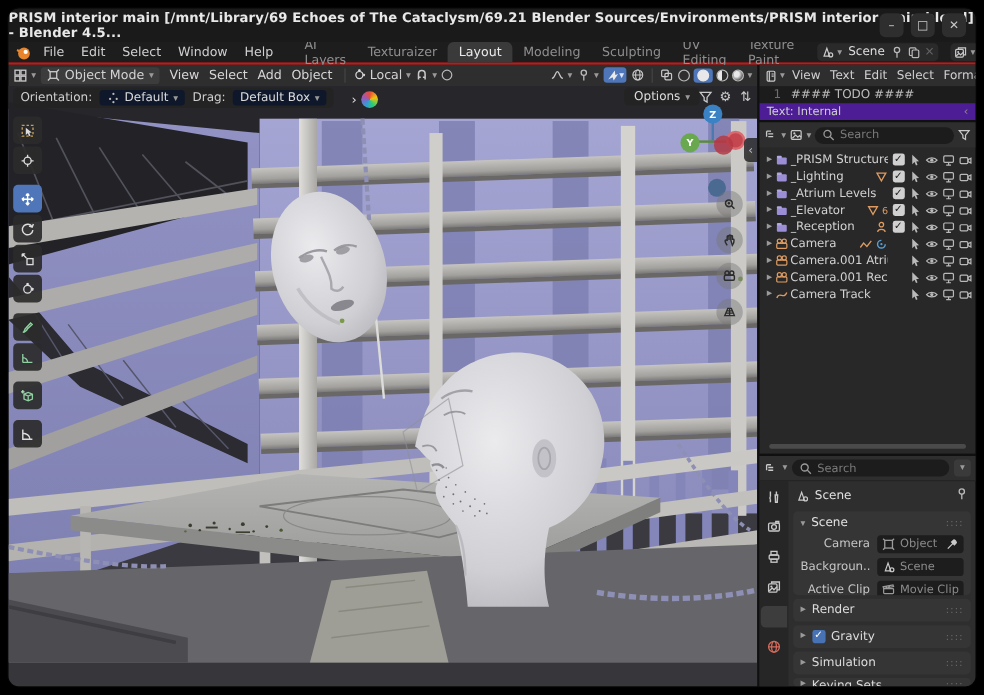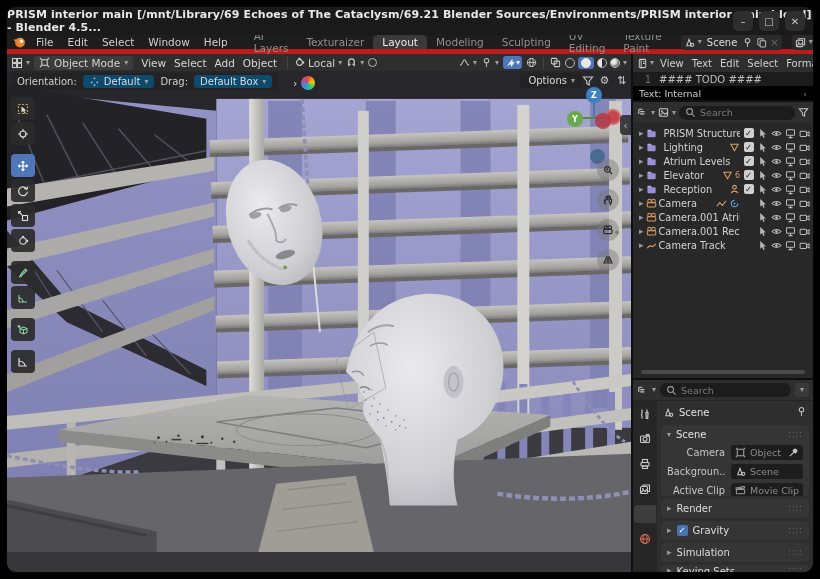--- a/index.html
+++ b/index.html
@@ -7,21 +7,21 @@
   .screen{position:relative;width:820px;height:579px;background:#000;overflow:hidden;}
   .window{position:absolute;left:6px;top:6px;width:808px;height:567px;background:#161616;border-radius:10px;overflow:hidden;display:flex;flex-direction:column;border:1px solid #050505;}
 
   
   .titlebar{height:28px;background:#1a1a1a;display:flex;align-items:center;justify-content:center;position:relative;flex:0 0 auto;}
   .titlebar .title{color:#e8e8e8;font-size:11px;font-weight:bold;letter-spacing:.1px;}
   .winbtns{position:absolute;right:8px;top:4px;display:flex;gap:6px;}
   .winbtn{width:20px;height:20px;border-radius:5px;background:#2e2e2e;color:#c9c9c9;font-size:10px;display:flex;align-items:center;justify-content:center;}
 
   
-  .topbar{height:19px;background:#1d1d1d;display:flex;align-items:center;padding:0 6px;gap:2px;flex:0 0 auto;border-bottom:5px solid #b91c1c;}
+  .topbar{height:19px;background:#1d1d1d;display:flex;align-items:center;padding:0 6px;gap:2px;flex:0 0 auto;border-bottom:2px solid #b91c1c;}
   .menu-item{color:#cfcfcf;font-size:10.5px;padding:1px 7px;border-radius:3px;}
   .ws-tabs{display:flex;align-items:center;margin-left:8px;height:100%;justify-content:space-between;}
   .ws-tab{color:#8f8f8f;font-size:10.5px;padding:2px 9px;height:100%;display:flex;align-items:center;}
   .ws-tab.active{background:#3a3a3a;color:#eaeaea;border-radius:5px 5px 0 0;}
   .idblock{display:flex;align-items:center;background:#2a2a2a;border-radius:4px;height:15px;padding:0 3px;gap:3px;margin-left:8px;}
   .idblock .val{color:#dedede;font-size:10px;padding:0 2px;}
   .dim{opacity:.4;}
   .chev{color:#9a9a9a;font-size:8px;line-height:1;}
 
   
@@ -38,21 +38,21 @@
   .shade-dot{width:10px;height:10px;border-radius:50%;border:1.5px solid #b9b9b9;display:inline-block;}
   .shade-dot.solid{background:#e8e8e8;border-color:#e8e8e8;}
   .shade-wrap{display:flex;align-items:center;gap:3px;}
   .shade-active{background:#4f76b8;border-radius:3px;padding:1px 3px;display:flex;align-items:center;}
   .blue-tile{background:#4f76b8;border-radius:3px;padding:1px 2px;display:flex;align-items:center;}
 
   
   .vp3d{flex:1;position:relative;overflow:hidden;background:#36363b;}
   .vp3d svg.scene{position:absolute;inset:0;}
   .floatbar{position:absolute;top:2px;left:4px;display:flex;align-items:center;gap:6px;background:rgba(35,35,35,.75);border-radius:4px;padding:2px 6px;font-size:10px;color:#cfcfcf;}
-  .floatbar .field{background:#0c4a6e;border-radius:3px;padding:1px 6px;display:flex;align-items:center;gap:4px;color:#dcdcdc;}
+  .floatbar .field{background:#0f172a;border-radius:3px;padding:1px 6px;display:flex;align-items:center;gap:4px;color:#dcdcdc;}
   .options-pill{position:absolute;top:2px;right:48px;background:rgba(35,35,35,.75);border-radius:4px;padding:2px 8px;font-size:10px;color:#dcdcdc;display:flex;align-items:center;gap:4px;}
   .hdr-icons{position:absolute;top:2px;right:2px;display:flex;align-items:center;gap:2px;color:#c9c9c9;}
   .hdr-icons .ib{width:15px;height:15px;display:flex;align-items:center;justify-content:center;font-size:11px;}
   .mini-float{position:absolute;top:5px;left:286px;display:flex;align-items:center;gap:4px;}
   .rainbow{width:14px;height:14px;border-radius:50%;background:conic-gradient(#e74c3c,#f1c40f,#2ecc71,#3498db,#9b59b6,#e74c3c);}
   .mini-float .gt{color:#ddd;font-size:11px;}
 
   
   .toolbar{position:absolute;left:4px;top:26px;display:flex;flex-direction:column;gap:2px;}
   .tool-btn{width:24px;height:23px;background:rgba(43,43,43,.92);border-radius:4px;display:flex;align-items:center;justify-content:center;}
@@ -67,21 +67,21 @@
   .nav-btn{width:22px;height:22px;border-radius:50%;background:rgba(120,120,120,.45);display:flex;align-items:center;justify-content:center;}
   .collapse-tab{position:absolute;right:0;top:44px;width:11px;height:20px;background:rgba(40,40,40,.85);border-radius:4px 0 0 4px;color:#bbb;font-size:10px;display:flex;align-items:center;justify-content:center;}
 
   
   .texted{height:46px;background:#1e1e1e;display:flex;flex-direction:column;flex:0 0 auto;}
   .texted-header{height:18px;background:#2e2e2e;display:flex;align-items:center;gap:2px;padding:0 4px;font-size:10px;color:#cfcfcf;overflow:hidden;}
   .texted-menu{padding:0 4px;}
   .texted-code{flex:1;display:flex;align-items:center;font-family:"DejaVu Sans Mono",monospace;font-size:10px;background:#1c1c1c;}
   .lineno{color:#6f6f6f;width:18px;text-align:right;margin-right:8px;}
   .codetext{color:#bdbdbd;}
-  .texted-footer{height:14px;background:#000000;display:flex;align-items:center;padding:0 6px;font-size:9.5px;color:#cfcfcf;justify-content:space-between;}
+  .texted-footer{height:14px;background:#4c1d95;display:flex;align-items:center;padding:0 6px;font-size:9.5px;color:#cfcfcf;justify-content:space-between;}
 
   
   .outliner{flex:1;background:#282828;display:flex;flex-direction:column;min-height:0;position:relative;}
   .outliner-header{height:21px;background:#2e2e2e;display:flex;align-items:center;gap:3px;padding:0 4px;flex:0 0 auto;}
   .searchbox{flex:1;display:flex;align-items:center;gap:4px;background:#1c1c1c;border-radius:8px;height:14px;padding:0 6px;min-width:0;}
   .searchbox input{background:transparent;border:0;outline:none;color:#ccc;font-size:9.5px;width:100%;padding:0;}
   .searchbox input::placeholder{color:#7a7a7a;}
   .out-rows{padding:3px 2px 0 2px;overflow:hidden;}
   .out-row{display:flex;align-items:center;height:14px;gap:2px;padding-left:4px;font-size:9.8px;color:#d2d2d2;}
   .out-row .lbl{white-space:nowrap;overflow:hidden;flex:1;min-width:0;}

